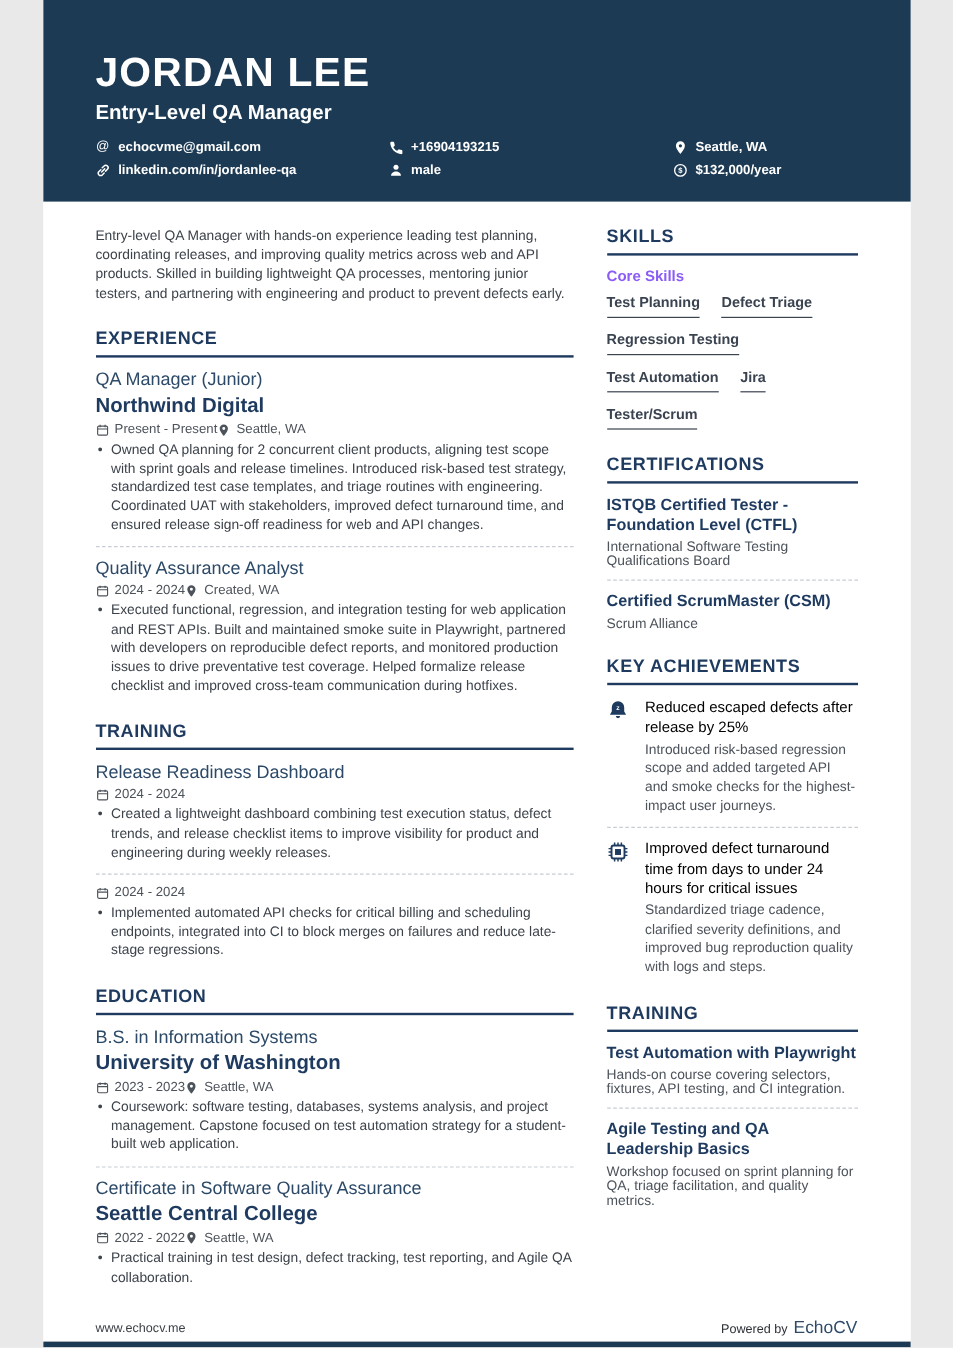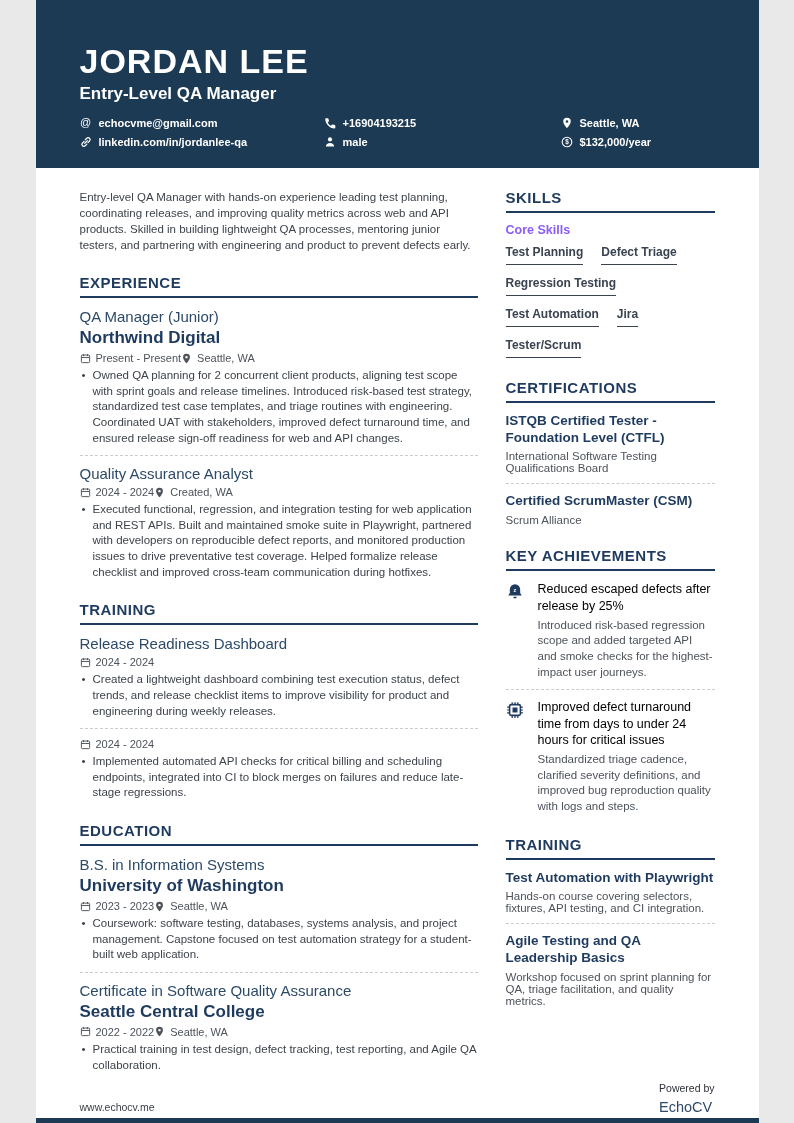--- a/index.html
+++ b/index.html
@@ -47,21 +47,21 @@
   .cert-name { font-size:13.5px; font-weight:700; color:#1e3a5f; line-height:1.25; }
   .cert-issuer { font-size:11.5px; color:#4d535b; margin-top:4px; }
   
   .ach { display:flex; gap:12px; }
   .ach-icon { flex:0 0 20px; padding-top:2px; color:#1e3a5f; }
   .ach-icon svg { width:18px; height:18px; }
   .ach-title { font-size:12.5px; font-weight:400; color:#000000; line-height:1.3; }
   .ach-desc { font-size:11.5px; color:#4d535b; line-height:1.36; margin-top:4px; }
   
   .footer-site { position:absolute; left:44px; bottom:10px; font-size:10.5px; color:#3a3f46; }
-  .footer-brand { position:absolute; right:44px; bottom:8px; font-size:10.5px; color:#2b3036; display:flex; align-items:baseline; gap:5px;flex-direction:column; }
+  .footer-brand { position:absolute; right:44px; bottom:8px; font-size:10.5px; color:#2b3036; display:flex; align-items:baseline; gap:5px; }
   .brand-name { font-size:14.5px; color:#2e4a68; font-weight:500; }
   .bottom-bar { position:absolute; left:0; bottom:0; width:100%; height:5px; background:#1c3a53; }
 </style>
 </head>
 <body>
 
 <div class="page">
 
   <div class="header">
     <div class="name">JORDAN LEE</div>

